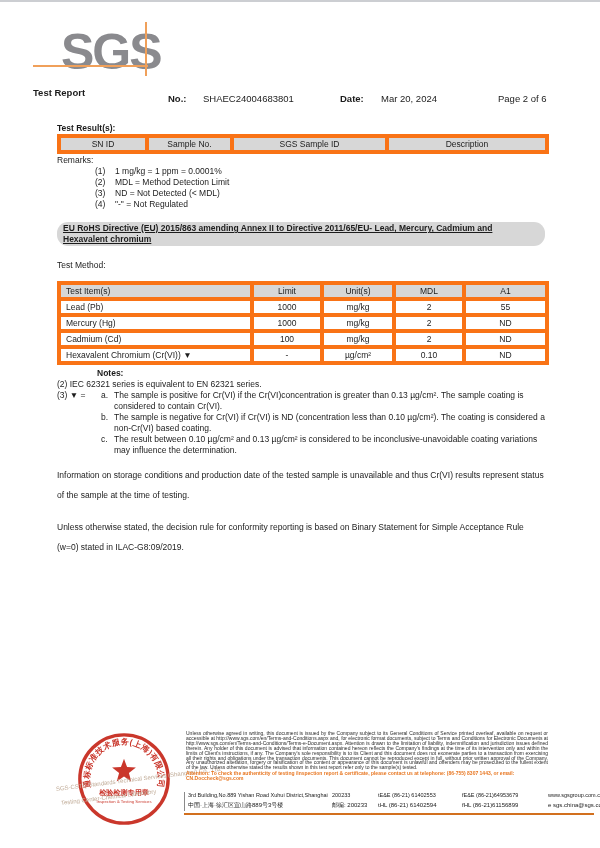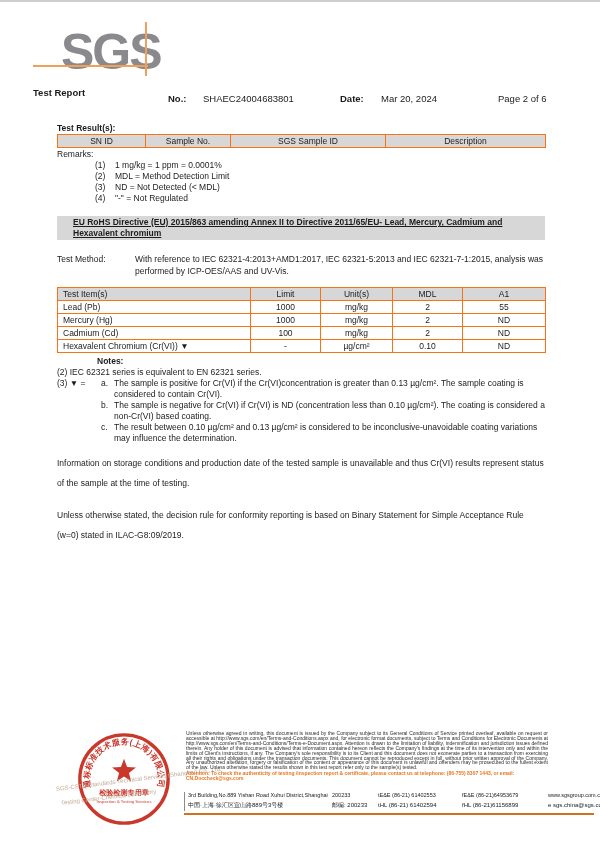--- a/index.html
+++ b/index.html
@@ -24,29 +24,29 @@
   .h-nolab { left:168px; font-weight:bold; }
   .h-noval { left:203px; }
   .h-datelab { left:340px; font-weight:bold; }
   .h-dateval { left:381px; }
   .h-page { left:498px; }
 
   
   .content { position:absolute; left:57px; top:121px; width:488px; font-size:8.5px; line-height:11px; }
   .mt-lg { margin-top:16px; }
   table { border-collapse:collapse; width:100%; table-layout:fixed; }
-  td { border:1px solid #f97316; font-size:8.5px; padding:0 2px; height:12px;
+  td { border:4px solid #f97316; font-size:8.5px; padding:0 2px; height:12px;
        text-align:center; overflow:hidden; white-space:nowrap; }
   .thead td { background:#d7d7d7; }
   .ta-l { text-align:left; padding-left:5px; }
   .remarks-list { margin-left:38px; }
   .remark-row { display:flex; }
   .remark-num { width:20px; flex:none; }
   .rohs { margin-top:12px; background:#d7d7d7; font-weight:bold; text-decoration:underline;
-          padding:1px 16px; line-height:11px; }
+          padding:1px 6px; line-height:11px;border-radius:11px; }
   .tm-row { display:flex; margin-top:14px; }
   .tm-label { width:78px; flex:none; }
   .tm-text { flex:1; line-height:11.5px; }
   .notes-label { margin-top:3px; font-weight:bold;padding-left:40px; }
   .note3 { display:flex; }
   .note3-prefix { width:44px; flex:none; }
   .note3-items { flex:1; }
   .subitem { display:flex; }
   .subletter { width:13px; flex:none; }
   .subtext { flex:1; }
@@ -130,21 +130,20 @@
       <div class="remark-row">
         <span class="remark-num">(4)</span>
         <span>"-" = Not Regulated</span>
       </div>
     </div>
 
     <div class="rohs">EU RoHS Directive (EU) 2015/863 amending Annex II to Directive 2011/65/EU- Lead, Mercury, Cadmium and Hexavalent chromium</div>
 
     <div class="tm-row">
       <div class="tm-label">Test Method:</div>
-      <div class="tm-text">With reference to IEC 62321-4:2013+AMD1:2017, IEC 62321-5:2013 and IEC 62321-7-1:2015, analysis was performed by ICP-OES/AAS and UV-Vis.</div>
     </div>
 
     <table style="margin-top:10px">
       <colgroup>
           <col style="width:193px">
           <col style="width:70px">
           <col style="width:72px">
           <col style="width:70px">
           <col style="width:83px">
         </colgroup>

